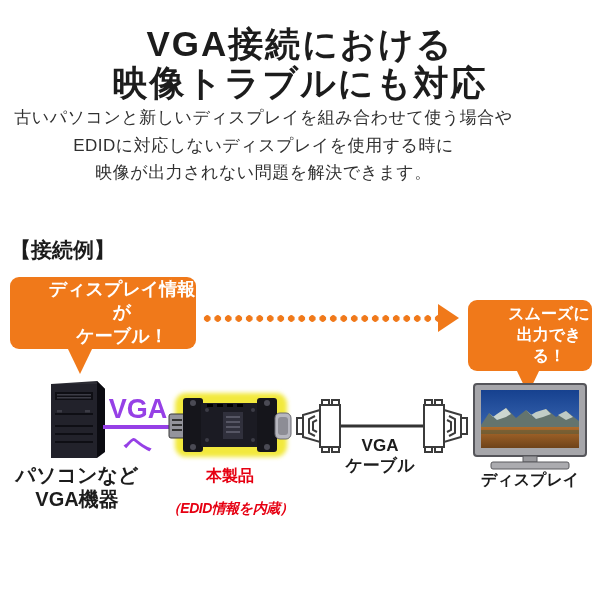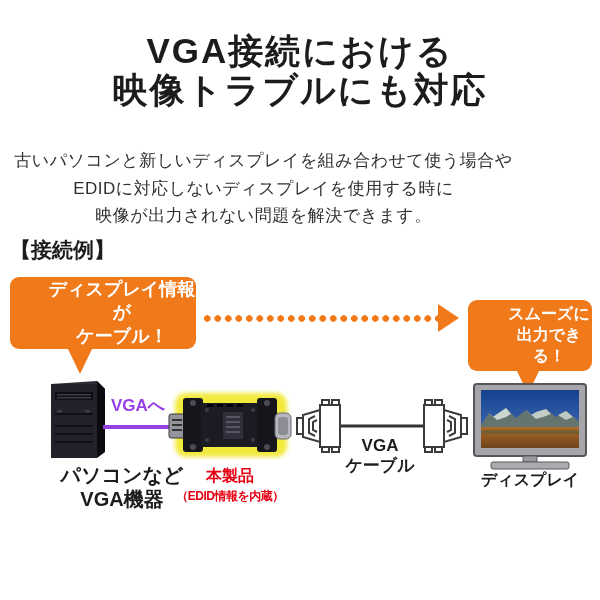--- a/index.html
+++ b/index.html
@@ -7,24 +7,24 @@
     --purple:#9640E6;
     --red:#E60012;
     --yellow-glow:#F2E93E;
     --text-dark:#1C1C1C;
     --text-body:#303030;
   }
   *{margin:0;padding:0;box-sizing:border-box;}
   body{background:#fff;font-family:"Liberation Sans","DejaVu Sans",sans-serif;}
   .canvas{position:relative;width:600px;height:600px;background:#fff;overflow:hidden;}
 
-  .title{position:absolute;top:31px;left:0;width:600px;text-align:center;
+  .title{position:absolute;top:24px;left:0;width:600px;text-align:center;
          font-size:35px;font-weight:bold;color:var(--text-dark);line-height:1.12;letter-spacing:2px;}
   .desc{position:absolute;top:104px;left:0;width:527px;text-align:center;
-        font-size:17px;color:var(--text-body);line-height:1.62;letter-spacing:.5px;margin-top:43px;}
+        font-size:17px;color:var(--text-body);line-height:1.62;letter-spacing:.5px;}
   .section-label{position:absolute;left:10px;top:236px;font-size:21px;font-weight:bold;color:var(--text-dark);}
 
   .bubble{position:absolute;background:var(--orange);border-radius:9px;color:#fff;
           font-weight:bold;text-align:center;display:flex;flex-direction:column;
           justify-content:center;line-height:1.3;padding-left:38px;}
   .bubble-left{left:10px;top:277px;width:186px;height:72px;font-size:18px;}
   .bubble-right{left:468px;top:300px;width:124px;height:71px;font-size:16px;}
   .tail{position:absolute;width:0;height:0;border-left:13px solid transparent;
         border-right:13px solid transparent;border-top:27px solid var(--orange);}
   .tail-left{left:57px;top:70px;}
@@ -32,31 +32,31 @@
 
   .dotted-line{position:absolute;left:202px;top:314px;width:236px;height:9px;
     background-image:radial-gradient(circle,var(--orange) 3px,rgba(0,0,0,0) 3.6px);
     background-size:10.5px 9px;background-repeat:repeat-x;background-position:0 50%;}
   .arrow-head{position:absolute;left:438px;top:304px;width:0;height:0;
     border-top:14px solid transparent;border-bottom:14px solid transparent;
     border-left:21px solid var(--orange);}
 
   .pc-tower{position:absolute;left:47px;top:380px;}
   .vga-to{position:absolute;left:103px;top:394px;width:70px;text-align:center;
-          color:var(--purple);font-weight:bold;font-size:17px;}
+          color:var(--purple);font-weight:bold;font-size:27px;}
   .purple-line{position:absolute;left:103px;top:425px;width:70px;height:4px;background:var(--purple);}
   .adapter{position:absolute;left:167px;top:388px;}
   .cable{position:absolute;left:296px;top:399px;}
   .monitor{position:absolute;left:473px;top:383px;}
 
   .caption{position:absolute;text-align:center;font-weight:bold;color:var(--text-dark);line-height:1.18;}
-  .pc-caption{left:12px;top:464px;width:130px;font-size:20px;margin-left:45px;}
+  .pc-caption{left:12px;top:464px;width:130px;font-size:20px;}
   .product-caption{left:118px;top:467px;width:224px;color:var(--red);}
   .product-caption .l1{font-size:16px;display:block;}
-  .product-caption .l2{font-size:12px;display:block;margin-top:3px;letter-spacing:-.5px;}
+  .product-caption .l2{font-size:14px;display:block;margin-top:14px;letter-spacing:-.5px;font-style:italic;}
   .cable-caption{left:330px;top:436px;width:100px;font-size:17px;}
   .monitor-caption{left:468px;top:471px;width:124px;font-size:16px;}
 </style>
 </head>
 <body>
 
 <div class="canvas">
 
   <div class="title">
     <div>VGA接続における</div>

